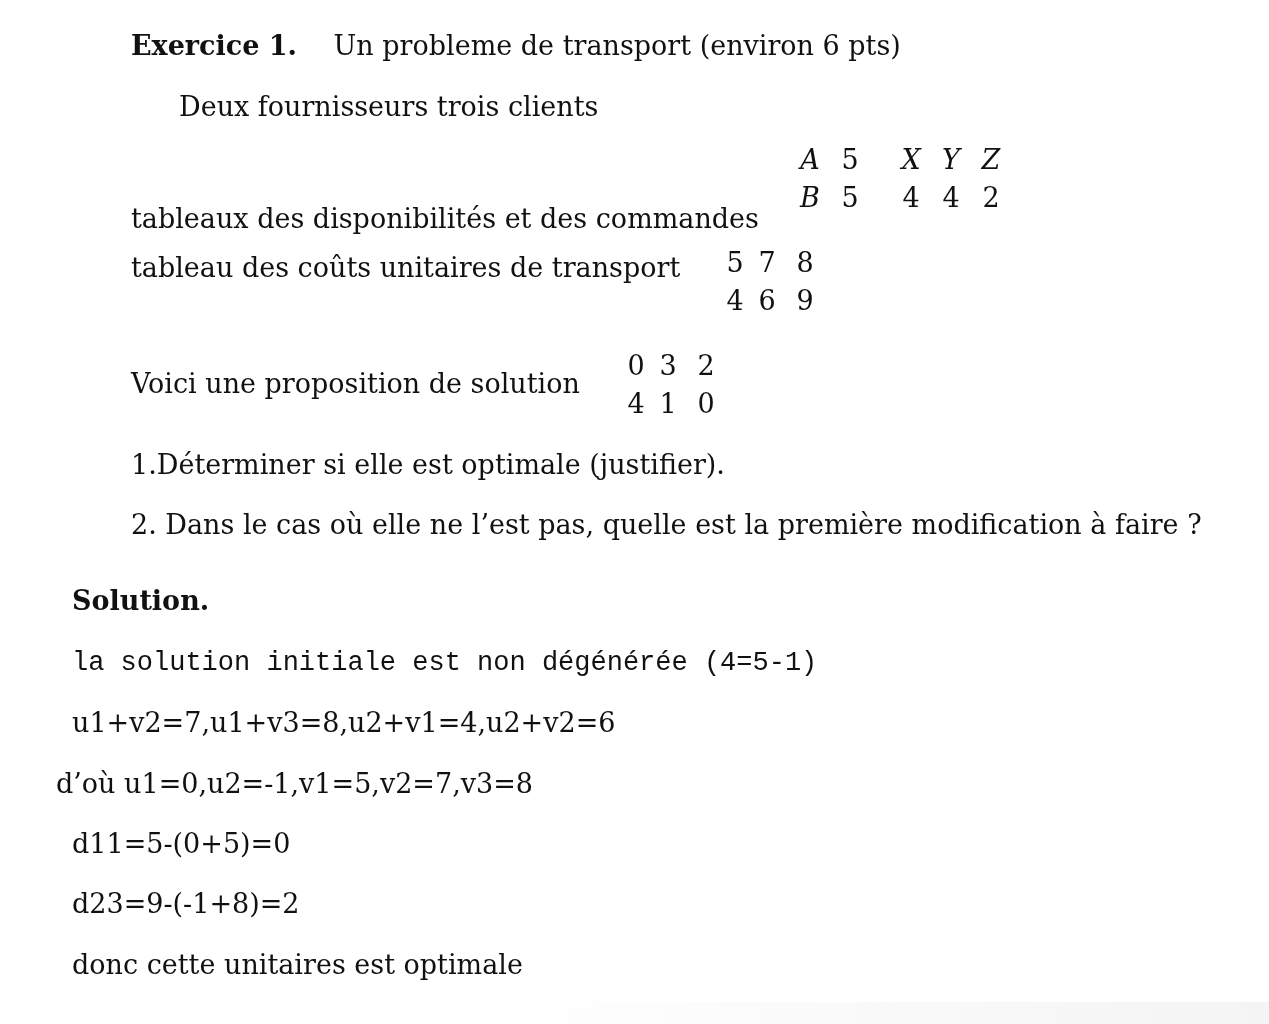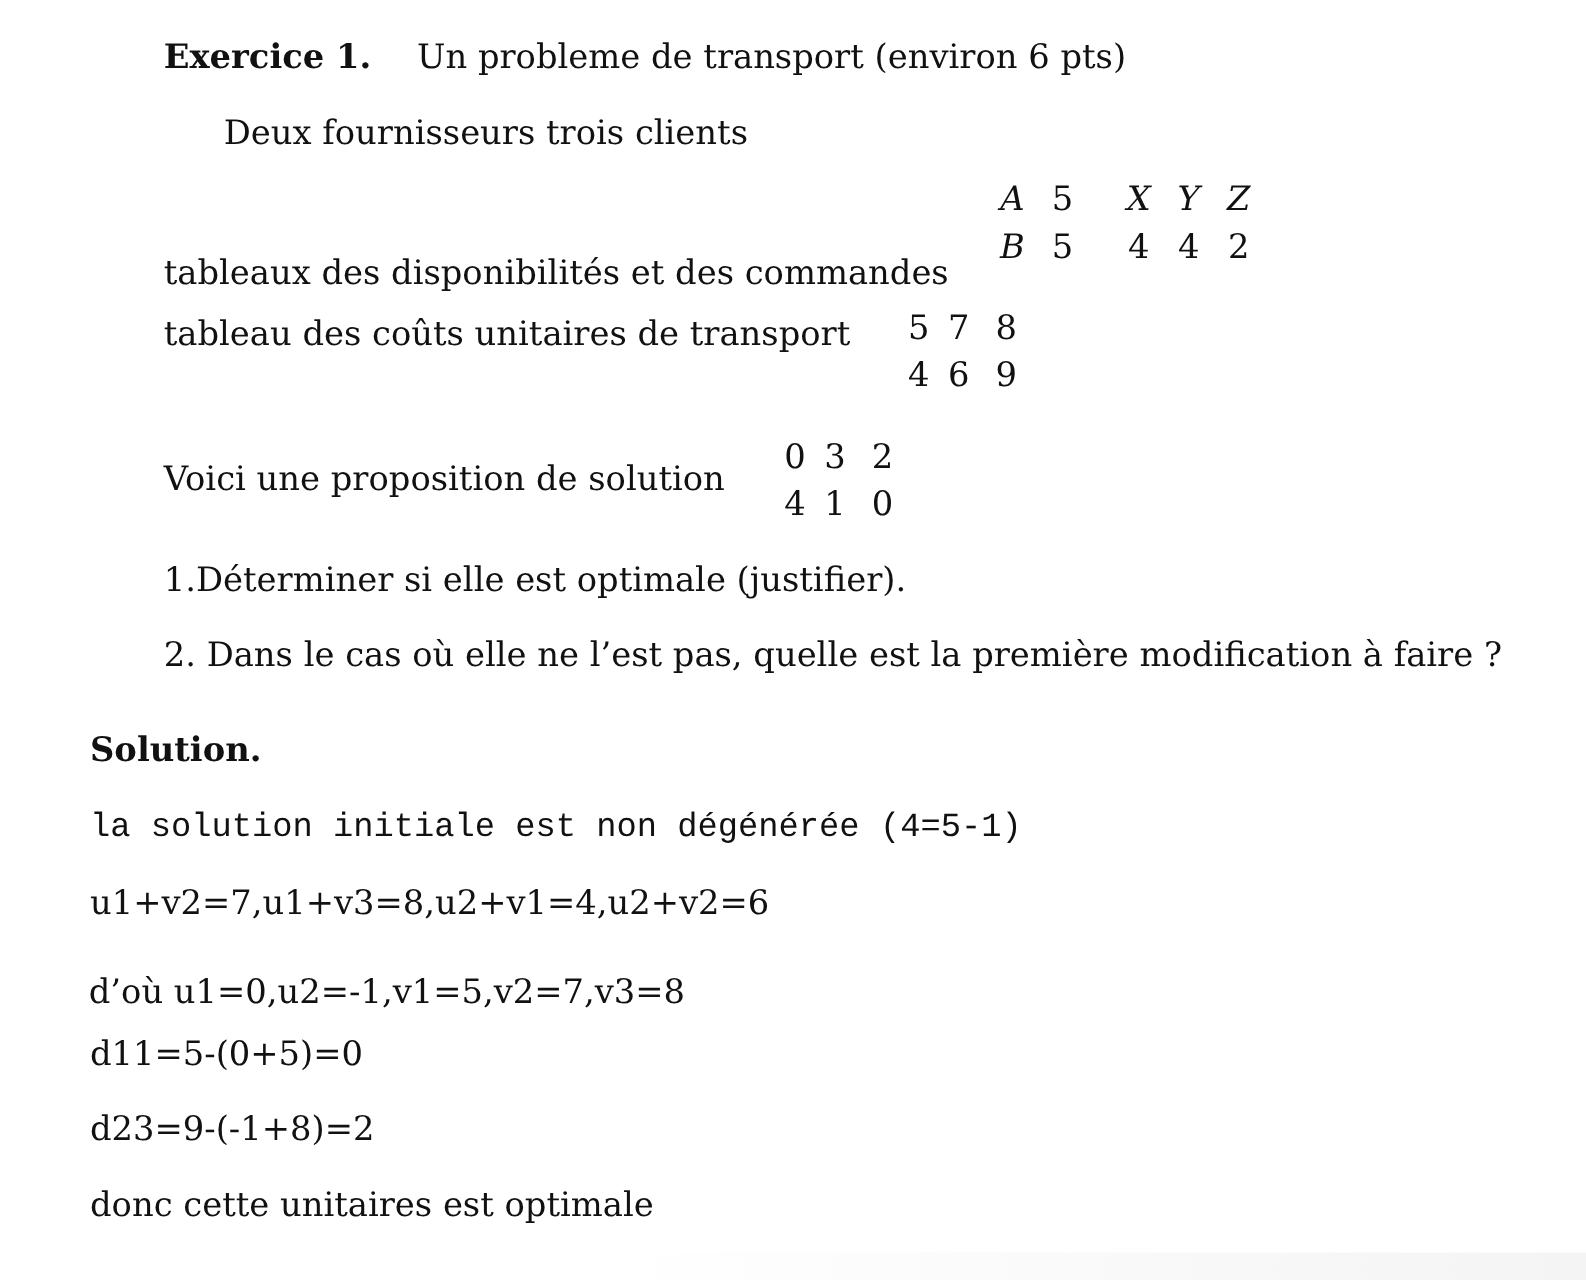--- a/index.html
+++ b/index.html
@@ -88,18 +88,18 @@
   </div>
 </div>
 
 <div class="line" style="left:131px; top:449px;">1.Déterminer si elle est optimale (justifier).</div>
 <div class="line" style="left:131px; top:509px;">2.  Dans le cas où elle ne l’est pas, quelle est la première modification à faire ?</div>
 
 <div class="line bold" style="left:72px; top:585px;">Solution.</div>
 
 <div class="line" style="left:72px; top:647px;font-family:Liberation Mono, monospace;">la solution initiale est non dégénérée (4=5-1)</div>
 <div class="line" style="left:72px; top:707px;">u1+v2=7,u1+v3=8,u2+v1=4,u2+v2=6</div>
-<div class="line" style="left:71px; top:768px;margin-top:10px;">d’où u1=0,u2=-1,v1=5,v2=7,v3=8</div>
+<div class="line" style="left:56px; top:768px;">d’où u1=0,u2=-1,v1=5,v2=7,v3=8</div>
 <div class="line" style="left:72px; top:828px;">d11=5-(0+5)=0</div>
 <div class="line" style="left:72px; top:888px;">d23=9-(-1+8)=2</div>
 <div class="line" style="left:72px; top:949px;">donc cette unitaires est optimale</div>
 
 <div class="faint"></div>
 
 </body></html>

